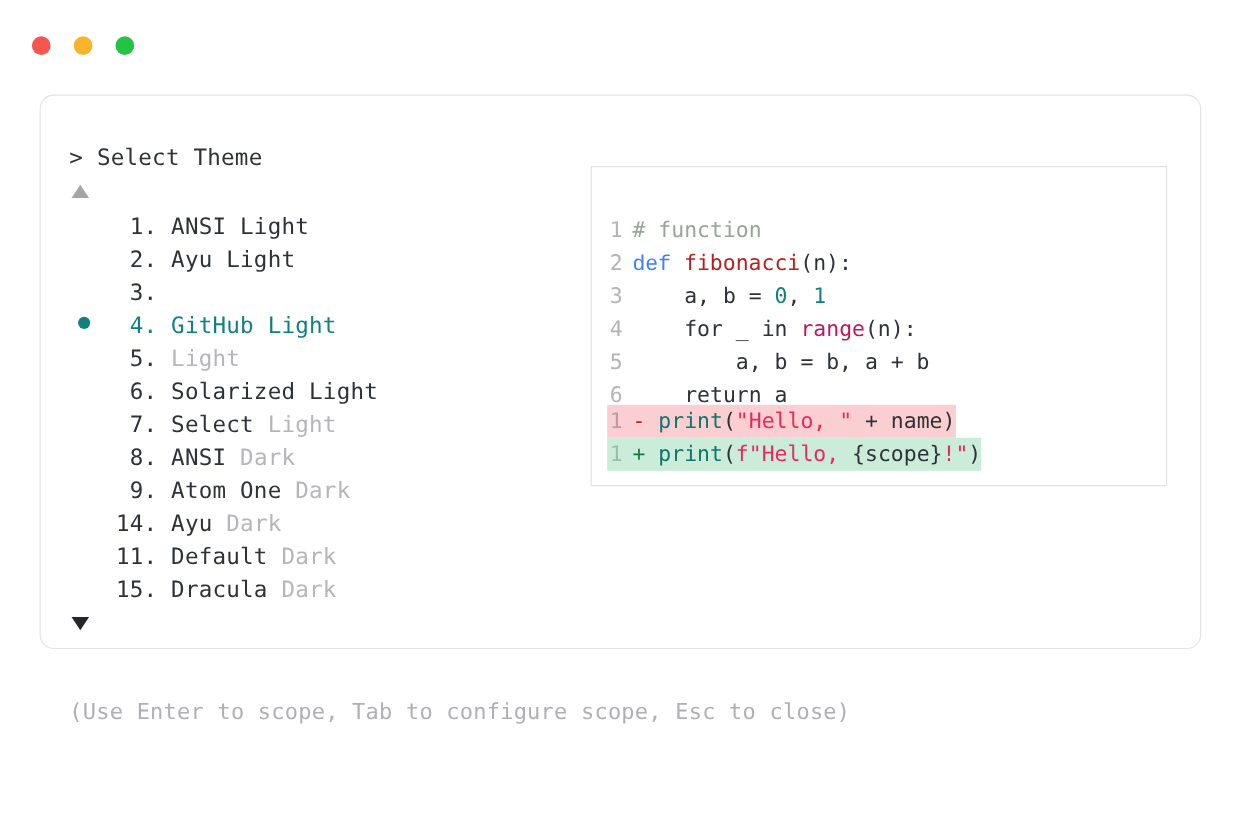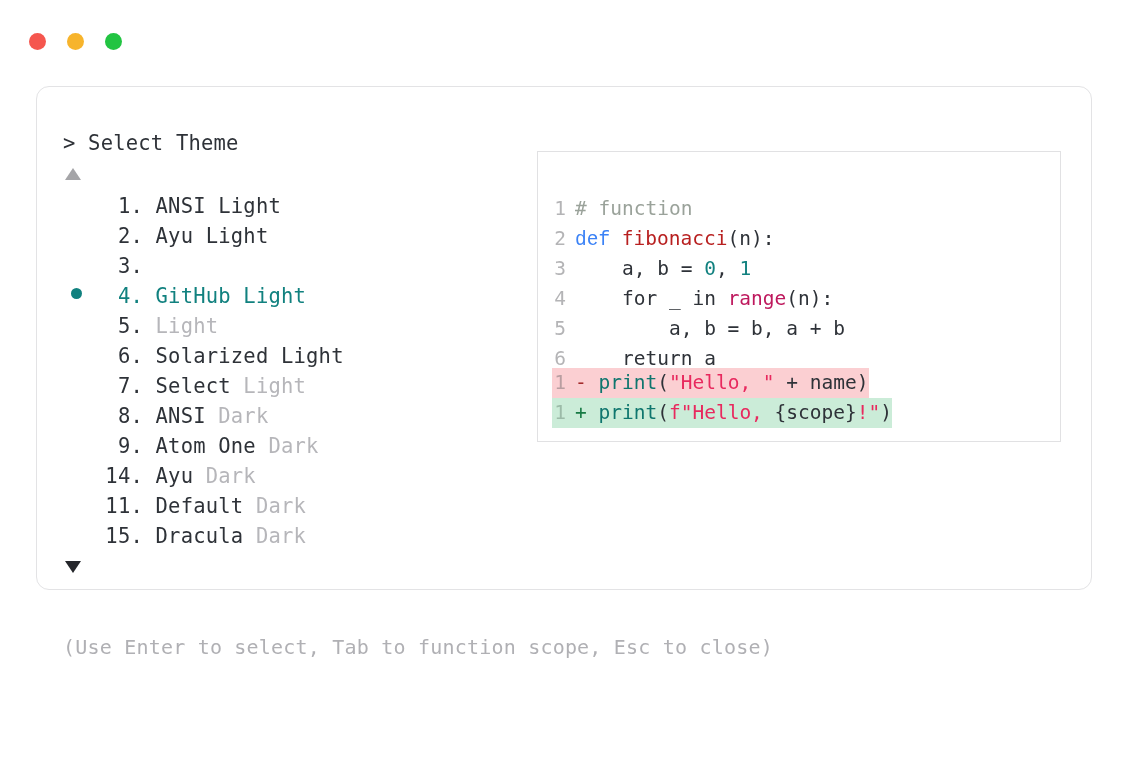--- a/index.html
+++ b/index.html
@@ -222,21 +222,21 @@
         <div class="theme-row"><span class="sel-marker"></span><span class="row-index">7.</span><span class="row-name"> Select</span><span class="row-variant-muted"> Light</span></div>
         <div class="theme-row"><span class="sel-marker"></span><span class="row-index">8.</span><span class="row-name"> ANSI</span><span class="row-variant-muted"> Dark</span></div>
         <div class="theme-row"><span class="sel-marker"></span><span class="row-index">9.</span><span class="row-name"> Atom One</span><span class="row-variant-muted"> Dark</span></div>
         <div class="theme-row"><span class="sel-marker"></span><span class="row-index">14.</span><span class="row-name"> Ayu</span><span class="row-variant-muted"> Dark</span></div>
         <div class="theme-row"><span class="sel-marker"></span><span class="row-index">11.</span><span class="row-name"> Default</span><span class="row-variant-muted"> Dark</span></div>
         <div class="theme-row"><span class="sel-marker"></span><span class="row-index">15.</span><span class="row-name"> Dracula</span><span class="row-variant-muted"> Dark</span></div>
       </div>
     <div id="scroll-down-icon"></div>
   </div>
 
-  <div id="footer-hint">(Use Enter to select, Tab to function scope, Esc to close)</div>
+  <div id="footer-hint">(Use Enter to scope, Tab to configure scope, Esc to close)</div>
 
   <div id="preview-pane">
     <div id="preview-box">
       <div id="code-block"><div class="code-line"><span class="ln">1</span><span class="tok-comment"># function</span></div><div class="code-line"><span class="ln">2</span><span class="tok-kw">def </span><span class="tok-fn">fibonacci</span><span class="tok-plain">(n):</span></div><div class="code-line"><span class="ln">3</span><span class="tok-plain">    a, b = </span><span class="tok-num">0</span><span class="tok-plain">, </span><span class="tok-num">1</span></div><div class="code-line"><span class="ln">4</span><span class="tok-plain">    for _ in </span><span class="tok-builtin">range</span><span class="tok-plain">(n):</span></div><div class="code-line"><span class="ln">5</span><span class="tok-plain">        a, b = b, a + b</span></div><div class="code-line"><span class="ln">6</span><span class="tok-plain">    return a</span></div></div>
       <div id="diff-block">
           <div class="diff-row"><span class="diff-line diff-del"><span class="ln">1</span><span class="sign-del">- </span><span class="tok-call">print</span><span class="tok-plain">(</span><span class="tok-str">"Hello, "</span><span class="tok-plain"> + name)</span></span></div>
           <div class="diff-row"><span class="diff-line diff-add"><span class="ln">1</span><span class="sign-add">+ </span><span class="tok-call">print</span><span class="tok-plain">(</span><span class="tok-str">f"Hello, </span><span class="tok-plain">{scope}</span><span class="tok-str">!"</span><span class="tok-plain">)</span></span></div>
         </div>
     </div>
   </div>

